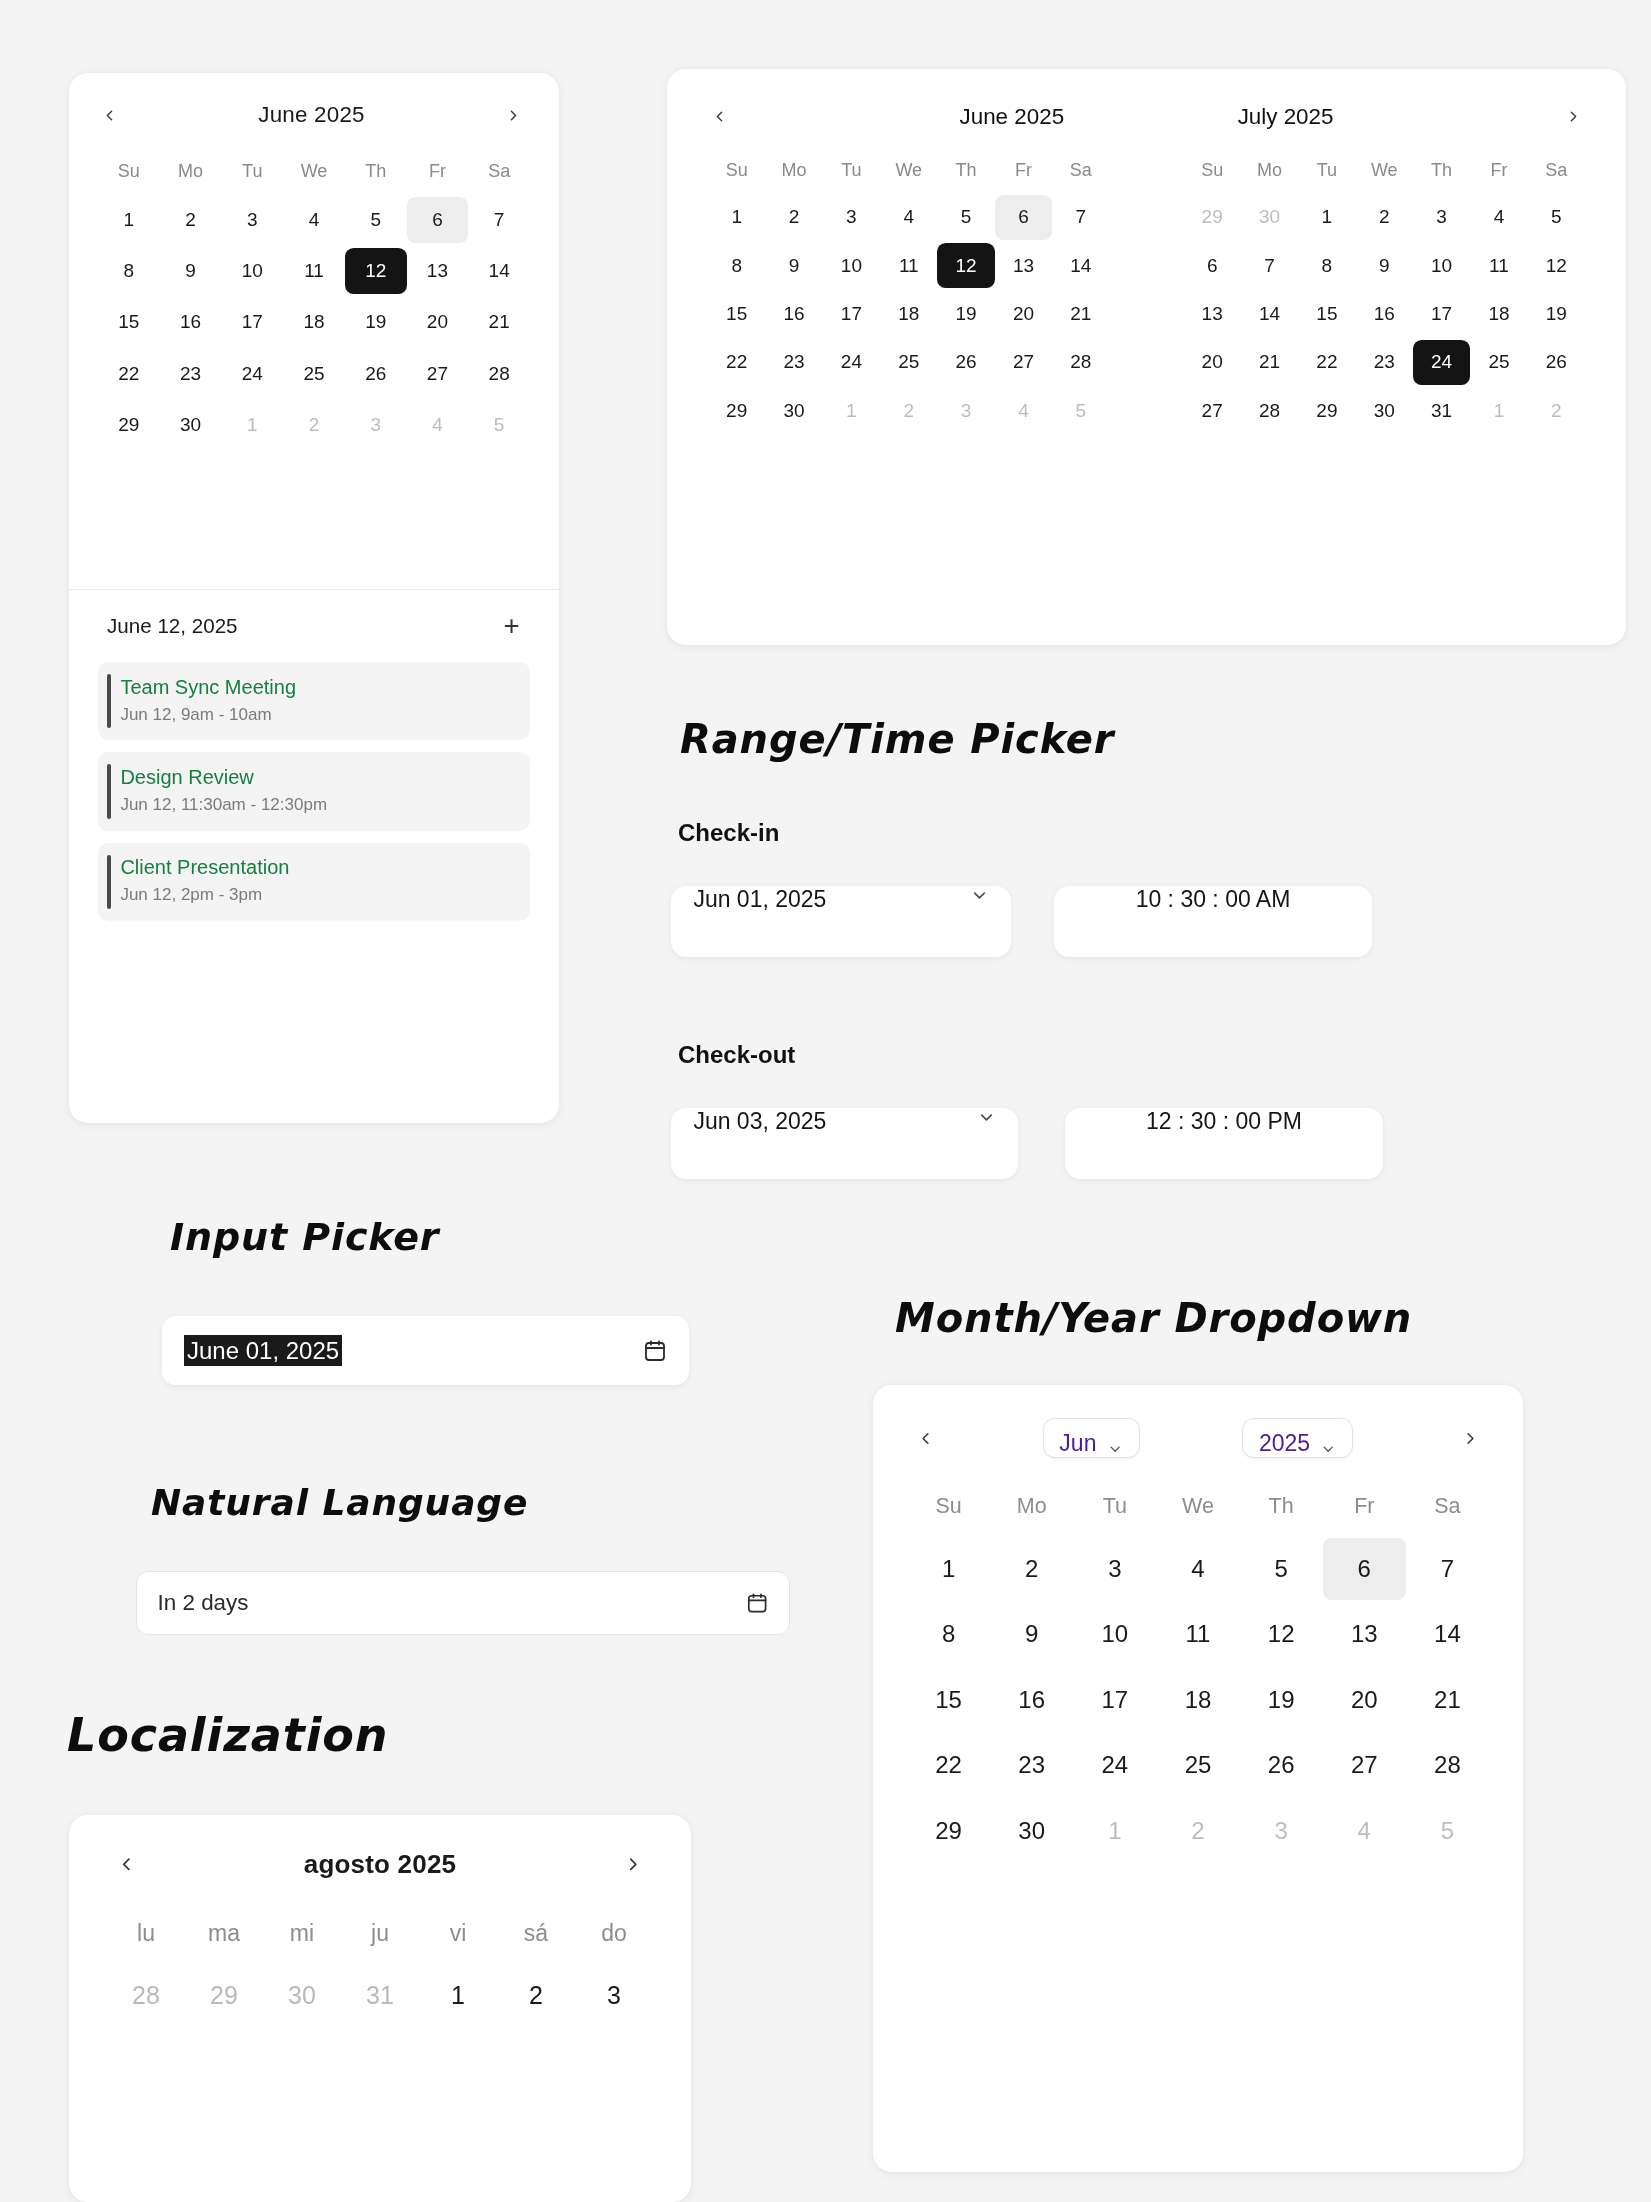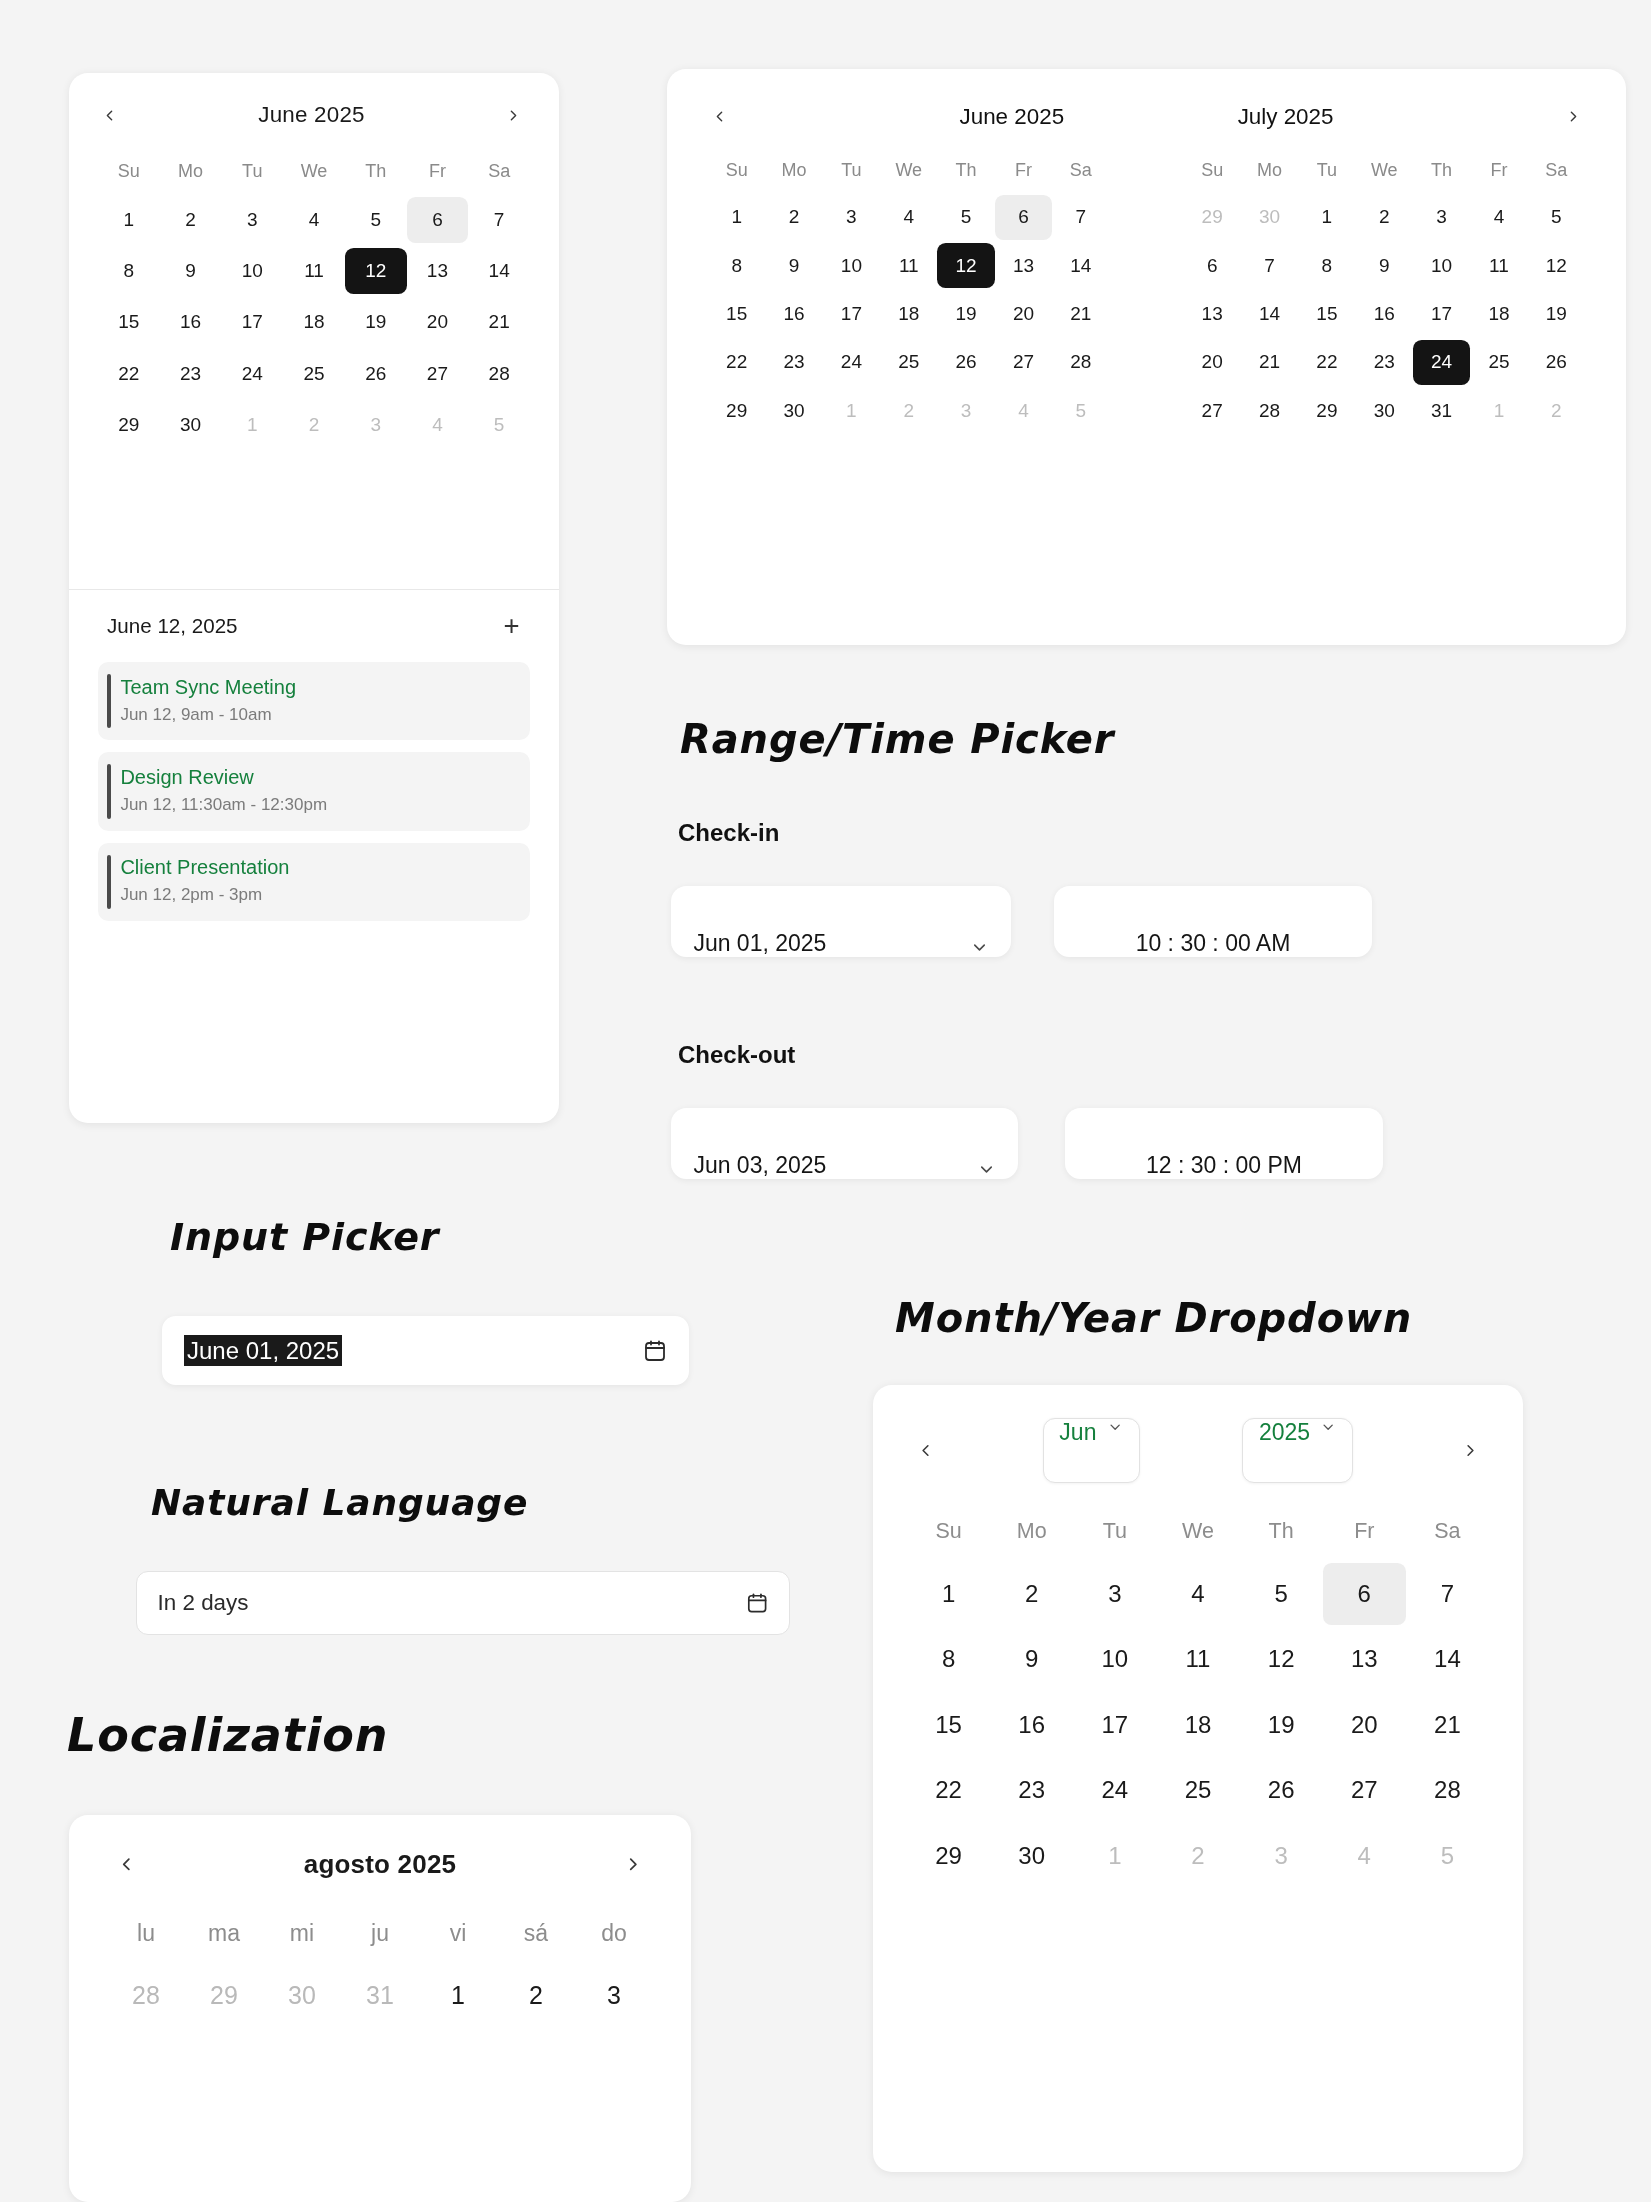--- a/index.html
+++ b/index.html
@@ -126,21 +126,21 @@
   .month .day-grid { margin-top: 13.8px; row-gap: 3.4px; }
   .month .day { height: 45px; }
 
   
   .field {
     position: absolute;
     background: #ffffff;
     border-radius: 15.5px;
     box-shadow: 0 1.7px 6.9px rgba(0,0,0,0.06);
     display: flex;
-    align-items: flex-end;
+    align-items: flex-start;
     font-size: 23px;
     color: #151515;
     cursor: pointer;
   }
   .field .chev { margin-left: auto; color: #4a4a4a; display: flex; }
   .label-strong {
     position: absolute;
     font-size: 24px;
     font-weight: 700;
     color: #111111;
@@ -185,26 +185,26 @@
   
   #dd-card { left: 873px; top: 1385px; width: 650px; height: 787px; }
   #dd-card .dd-head {
     display: flex; align-items: center; justify-content: space-between;
     margin: 33px 38px 0 38px;
   }
   .select {
     background: #ffffff;
     border: 0.9px solid #e2e2e2;
     border-radius: 12px;
-    height: 65px;
+    height: 40px;
     display: flex;
-    align-items: flex-start;
+    align-items: flex-end;
     padding: 0 15.5px;
     font-size: 23px;
-    color: #15803d;
+    color: #4c1d95;
     cursor: pointer;
     box-shadow: 0 0.9px 2.6px rgba(0,0,0,0.05);
   }
   .select .chev { margin-left: 10.3px; color: #555; display: flex; }
   #dd-card .dow-row { margin: 36px 34px 0 34px; }
   #dd-card .dow { font-size: 21.5px; color: #8d8d8d; }
   #dd-card .day-grid { margin: 19px 34px 0 34px; row-gap: 3.4px; }
   #dd-card .day { height: 62px; font-size: 24px; }
 </style>
 </head>

